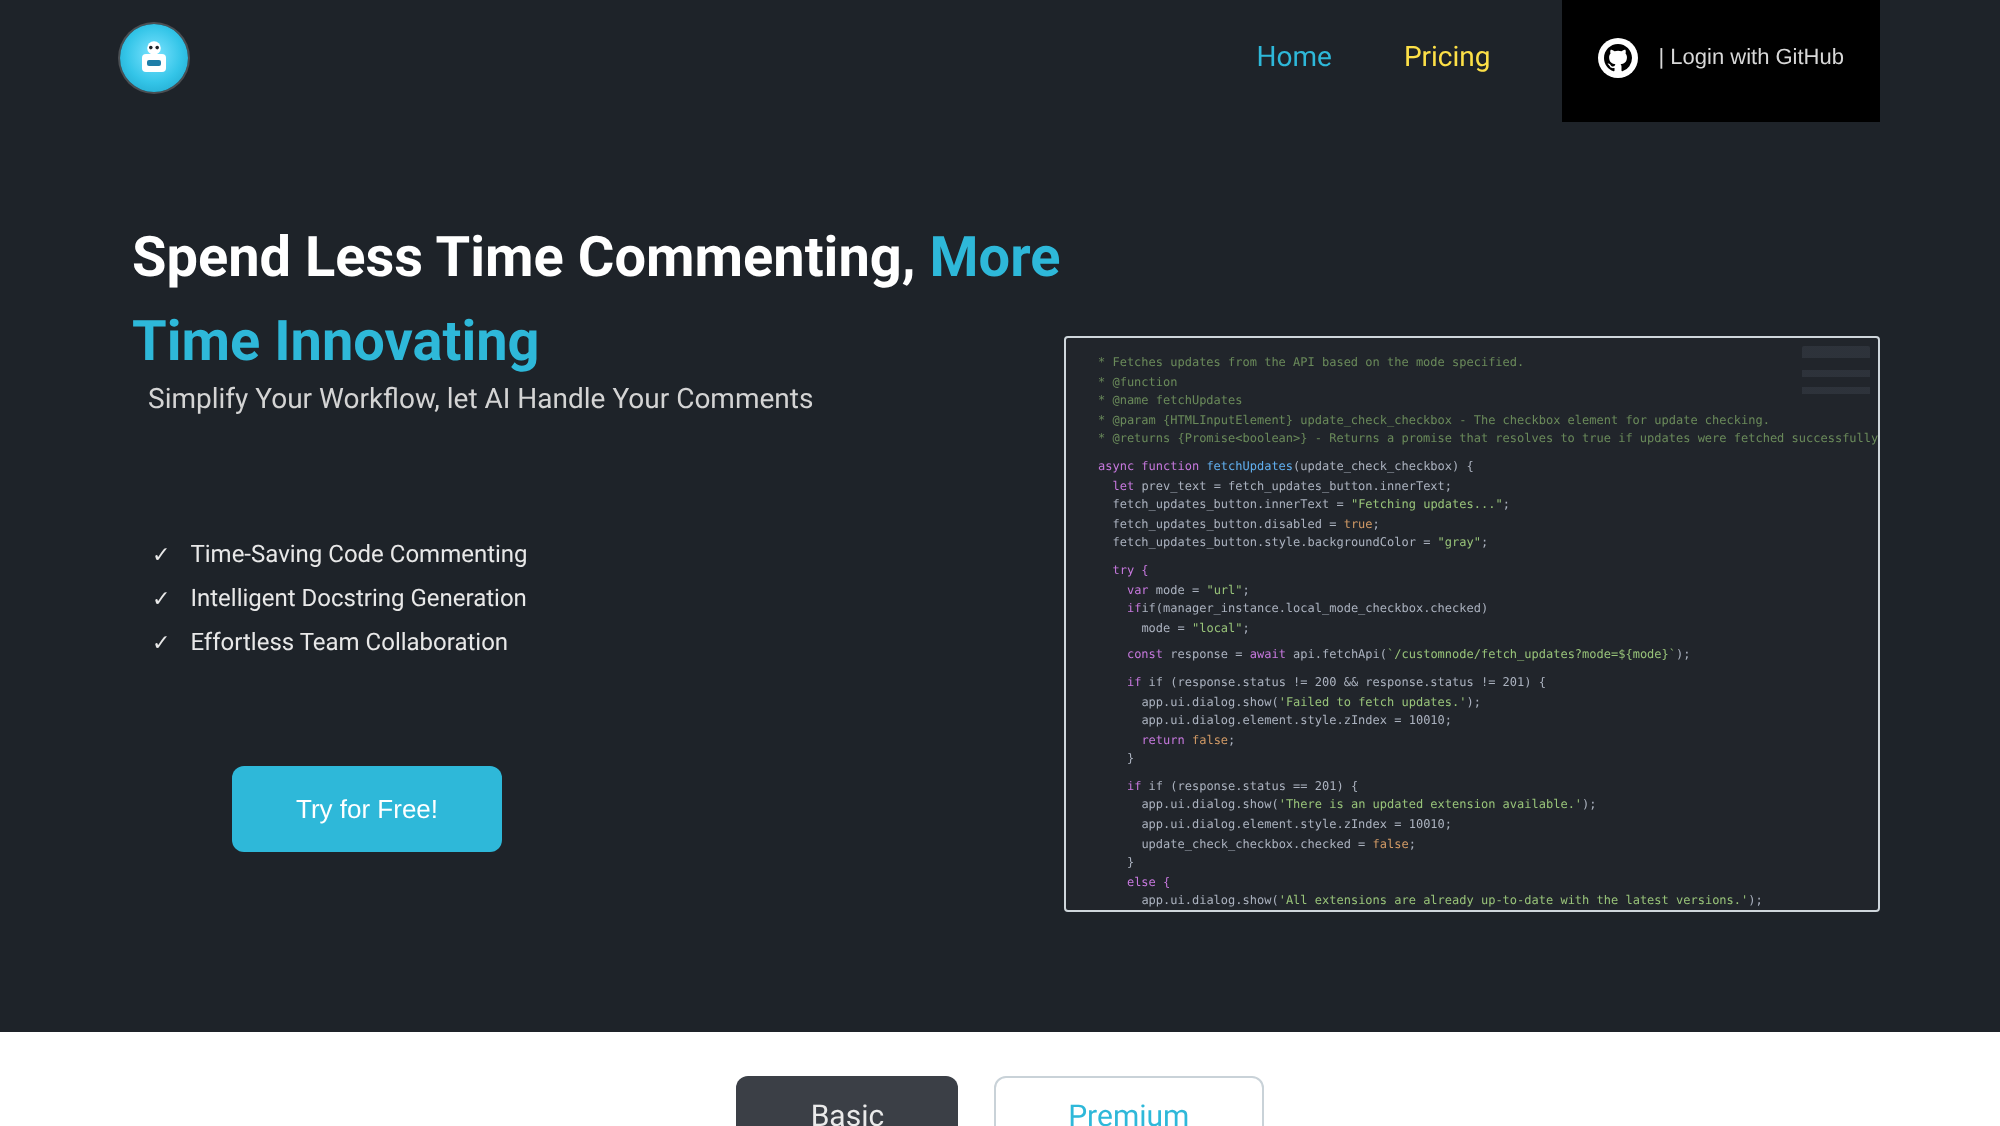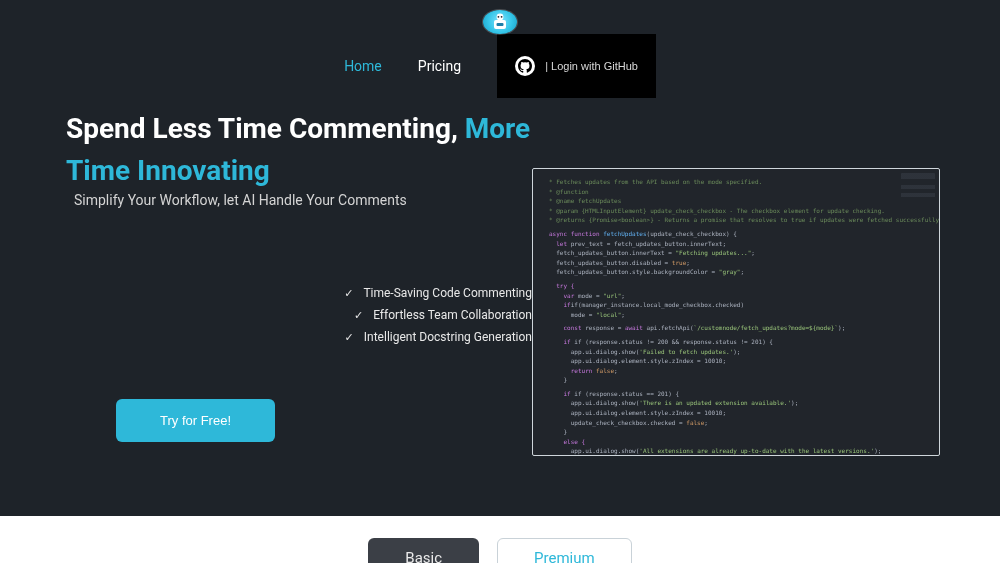--- a/index.html
+++ b/index.html
@@ -9,21 +9,20 @@
     color: #fff;
     width: 1000px;
     overflow: hidden;
   }
   .header {
     display: flex;
     align-items: center;
     justify-content: space-between;
     padding: 10px 60px;
     height: 58px;
-    flex-direction: column;
   }
   .logo {
     width: 34px;
     height: 34px;
     border-radius: 50%;
     background: radial-gradient(circle at 50% 45%, #7de3ff 0%, #34c5e8 55%, #1a9ec4 100%);
     display: flex;
     align-items: center;
     justify-content: center;
     position: relative;
@@ -31,21 +30,21 @@
   }
   .logo svg { width: 24px; height: 24px; }
   .nav {
     display: flex;
     align-items: center;
     gap: 36px;
   }
   .nav-link {
     font-size: 14px;
     cursor: pointer;
-    color: #ffffff;
+    color: #fde047;
   }
   .nav-link.active { color: #2eb8d9; }
   .login-btn {
     background: #000;
     border: none;
     border-radius: 0;
     padding: 22px 18px;
     display: flex;
     align-items: center;
     gap: 10px;
@@ -75,24 +74,23 @@
     font-weight: 700;
     line-height: 1.5;
   }
   .hero-title .accent { color: #2eb8d9; }
   .hero-subtitle {
     font-size: 14px;
     color: #d4d4d4;
     padding-left: 8px;
   }
   .features {
-    margin-top: 76px;
+    margin-top: 60px;
     padding-left: 10px;
     list-style: none;
-    text-align: right;
   }
   .features li {
     font-size: 12px;
     line-height: 1.6;
     margin-bottom: 3px;
     color: #e8e8e8;
   }
   .features li::before {
     content: "✓";
     display: inline-block;
@@ -100,21 +98,21 @@
     font-size: 11px;
   }
   .cta-btn {
     margin-top: 48px;
     margin-left: 50px;
     background: #2eb8d9;
     border: none;
     border-radius: 6px;
     color: #fff;
     font-size: 13px;
-    padding: 14px 44px;
+    padding: 14px 32px;
     cursor: pointer;
   }
 
   .code-panel {
     width: 408px;
     height: 288px;
     background: #21252b;
     border: 1px solid #cfd6db;
     border-radius: 2px;
     margin-top: 60px;
@@ -198,22 +196,22 @@
 </header>
 
 <section class="hero">
   <div class="hero-left">
     <h1 class="hero-title">
       <span>Spend Less Time Commenting, </span><span class="accent">More Time Innovating</span>
     </h1>
     <p class="hero-subtitle">Simplify Your Workflow, let AI Handle Your Comments</p>
     <ul class="features">
       <li>Time-Saving Code Commenting</li>
+      <li>Intelligent Docstring Generation</li>
       <li>Effortless Team Collaboration</li>
-      <li>Intelligent Docstring Generation</li>
     </ul>
     <button class="cta-btn">Try for Free!</button>
   </div>
 
   <div class="code-panel">
     <div class="minimap"></div>
     <div class="code-line"><span class="c-comment">* Fetches updates from the API based on the mode specified.</span></div>
     <div class="code-line"><span class="c-comment">* @function</span></div>
     <div class="code-line"><span class="c-comment">* @name fetchUpdates</span></div>
     <div class="code-line"><span class="c-comment">* @param {HTMLInputElement} update_check_checkbox - The checkbox element for update checking.</span></div>

